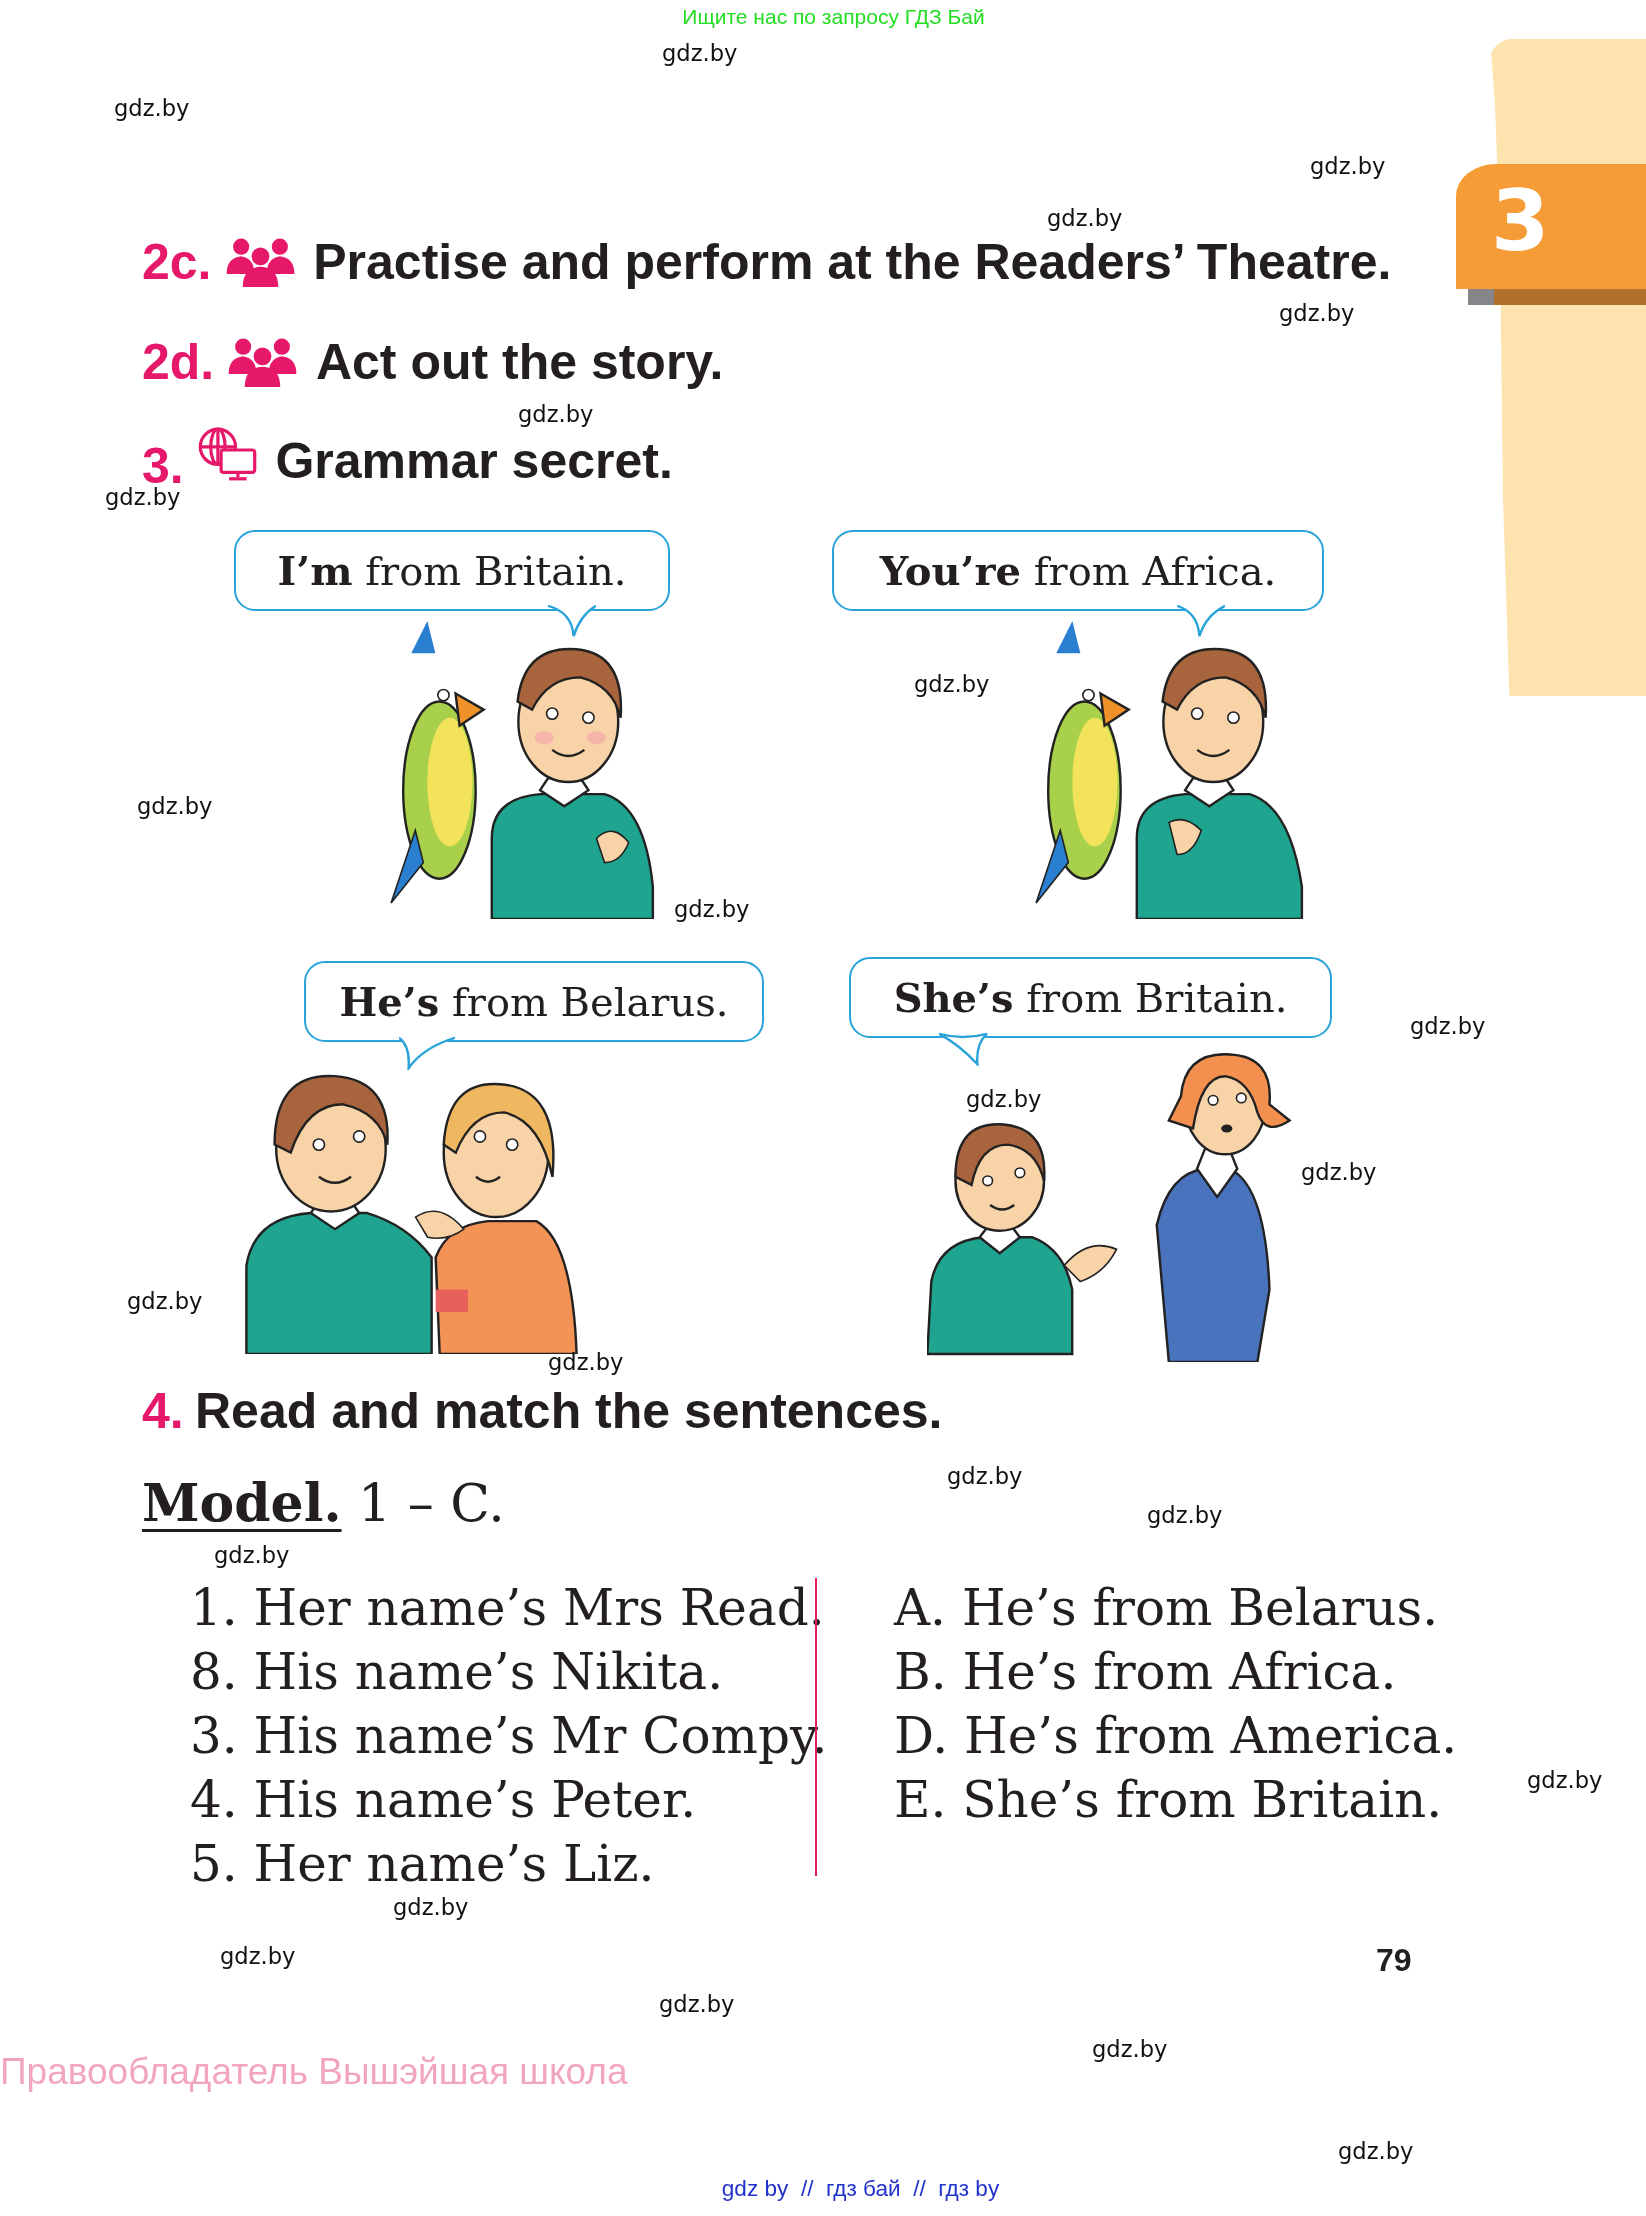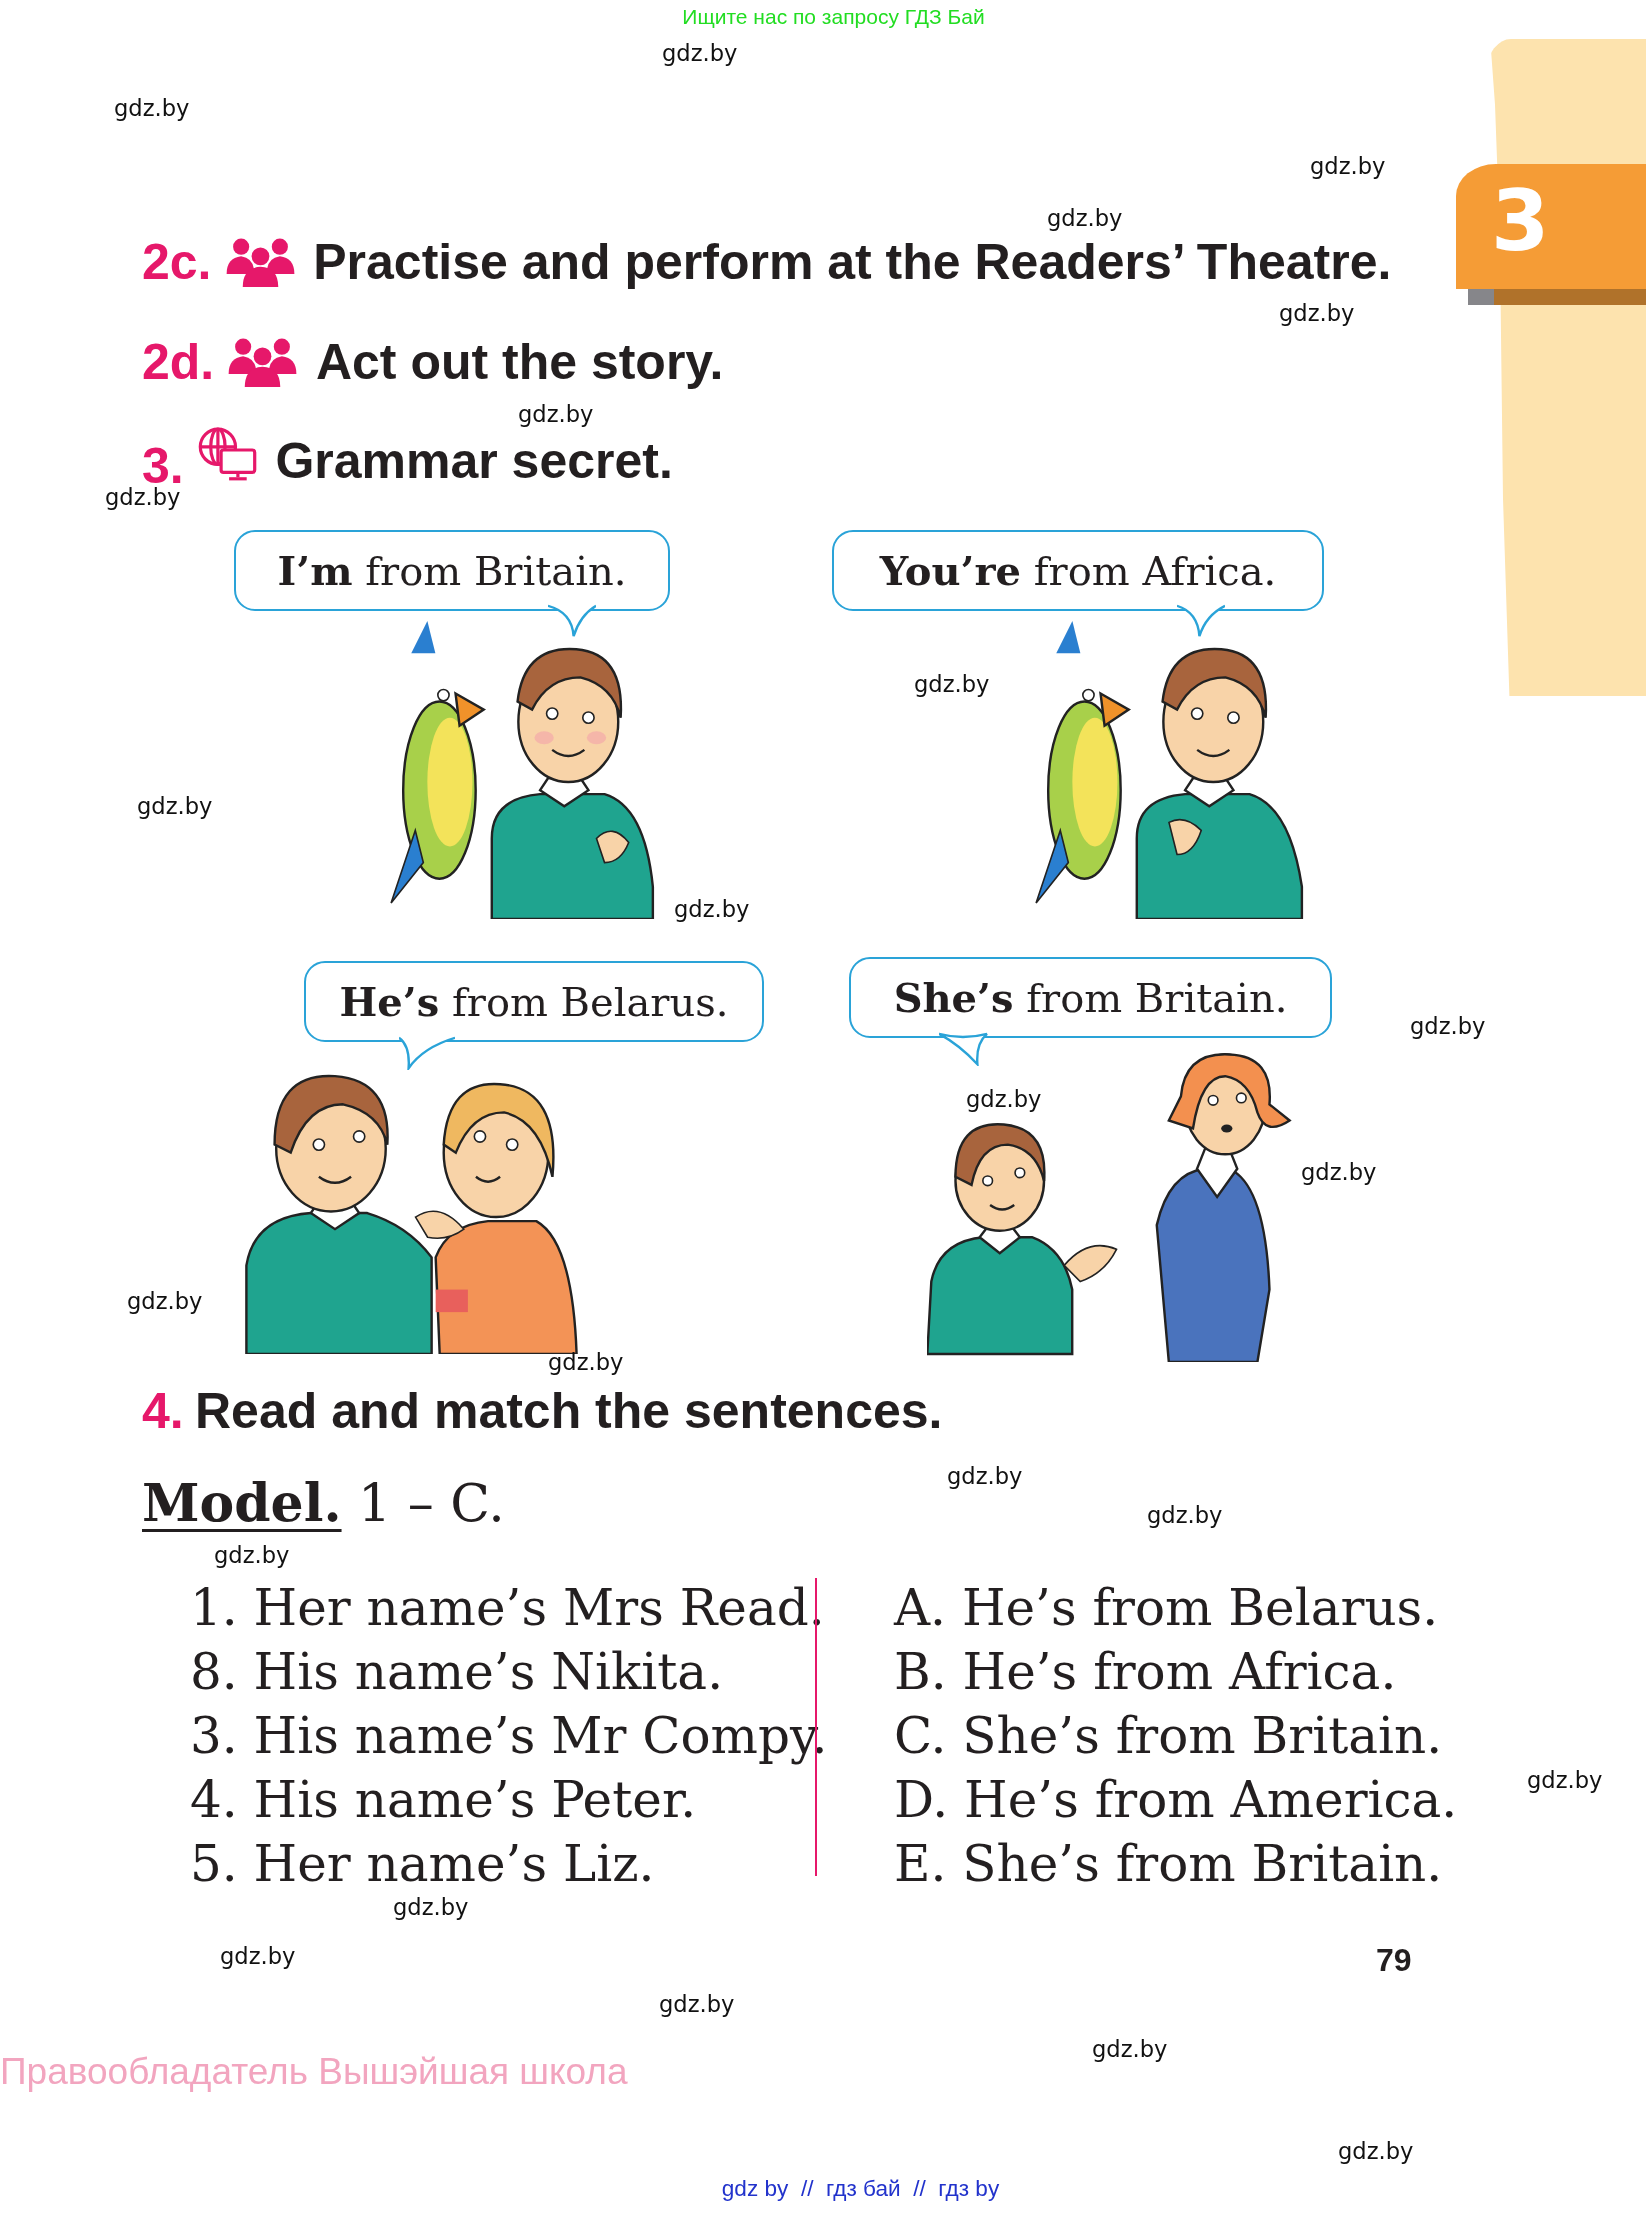--- a/index.html
+++ b/index.html
@@ -238,21 +238,20 @@
   <div>1. Her name’s Mrs Read.</div>
   <div>8. His name’s Nikita.</div>
   <div>3. His name’s Mr Compy.</div>
   <div>4. His name’s Peter.</div>
   <div>5. Her name’s Liz.</div>
 </div>
 <div class="abs divider"></div>
 <div class="match-col" style="left:846px;top:1576px;">
   <div>A. He’s from Belarus.</div>
   <div>B. He’s from Africa.</div>
-  <div>C. She’s from Britain.</div>
   <div>D. He’s from America.</div>
   <div>E. She’s from Britain.</div>
 </div>
 
 <div class="abs page-number">79</div>
 
 <div class="abs copyright">Правообладатель Вышэйшая школа</div>
 
 <div class="abs footer-links" style="white-space:pre;">gdz by  //  гдз бай  //  гдз by</div>
 

